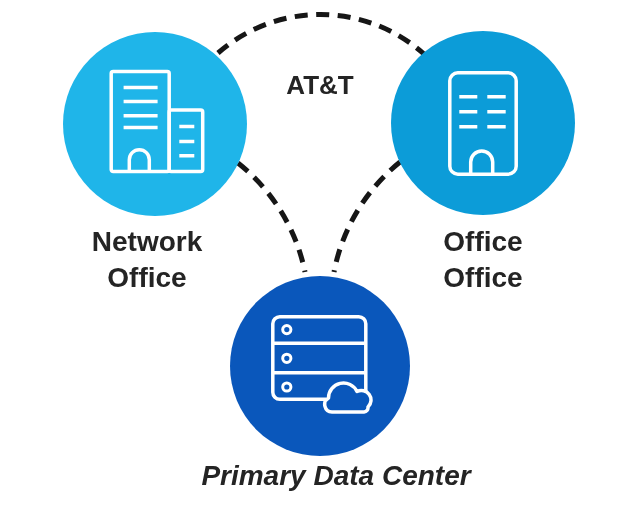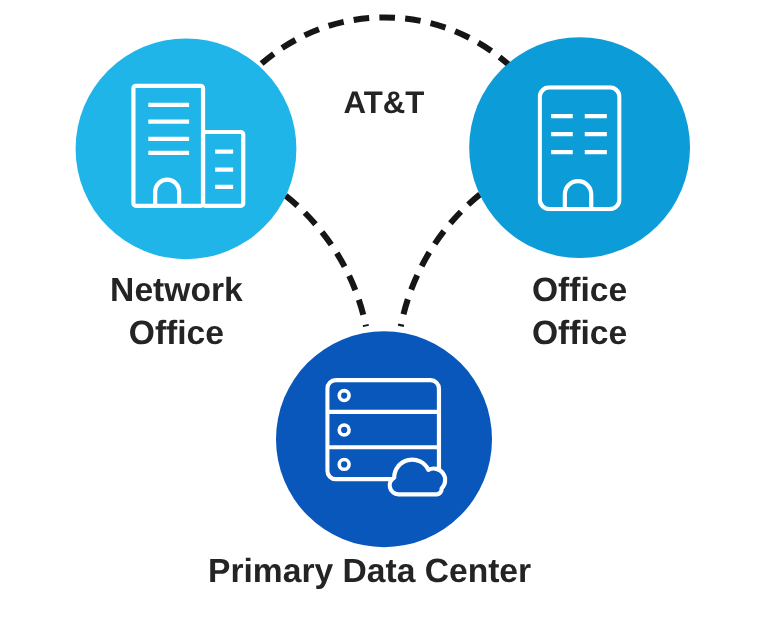--- a/index.html
+++ b/index.html
@@ -88,15 +88,15 @@
   <div class="label node-label" style="left:57px; top:224px; width:180px;">
     <div>Network</div>
     <div>Office</div>
   </div>
 
   <div class="label node-label" style="left:393px; top:224px; width:180px;">
     <div>Office</div>
     <div>Office</div>
   </div>
 
-  <div class="label dc-label" style="left:128px; top:461px; width:360px;">Primary Data Center</div>
+  <div class="label dc-label" style="left:156px; top:461px; width:360px;font-style:italic;">Primary Data Center</div>
 
 </div>
 
 </body></html>

